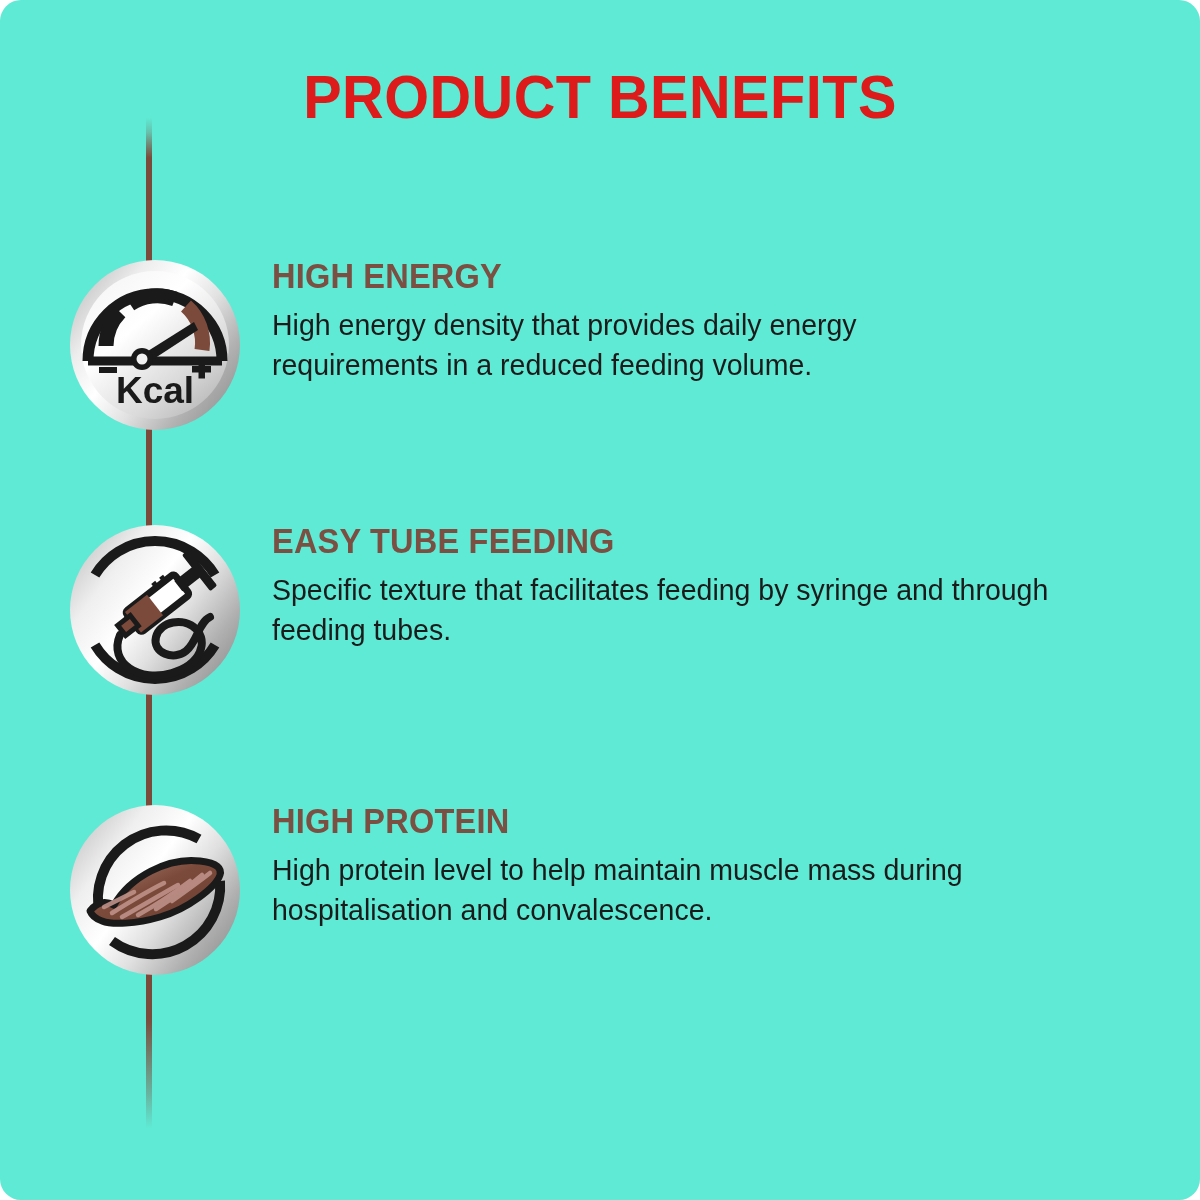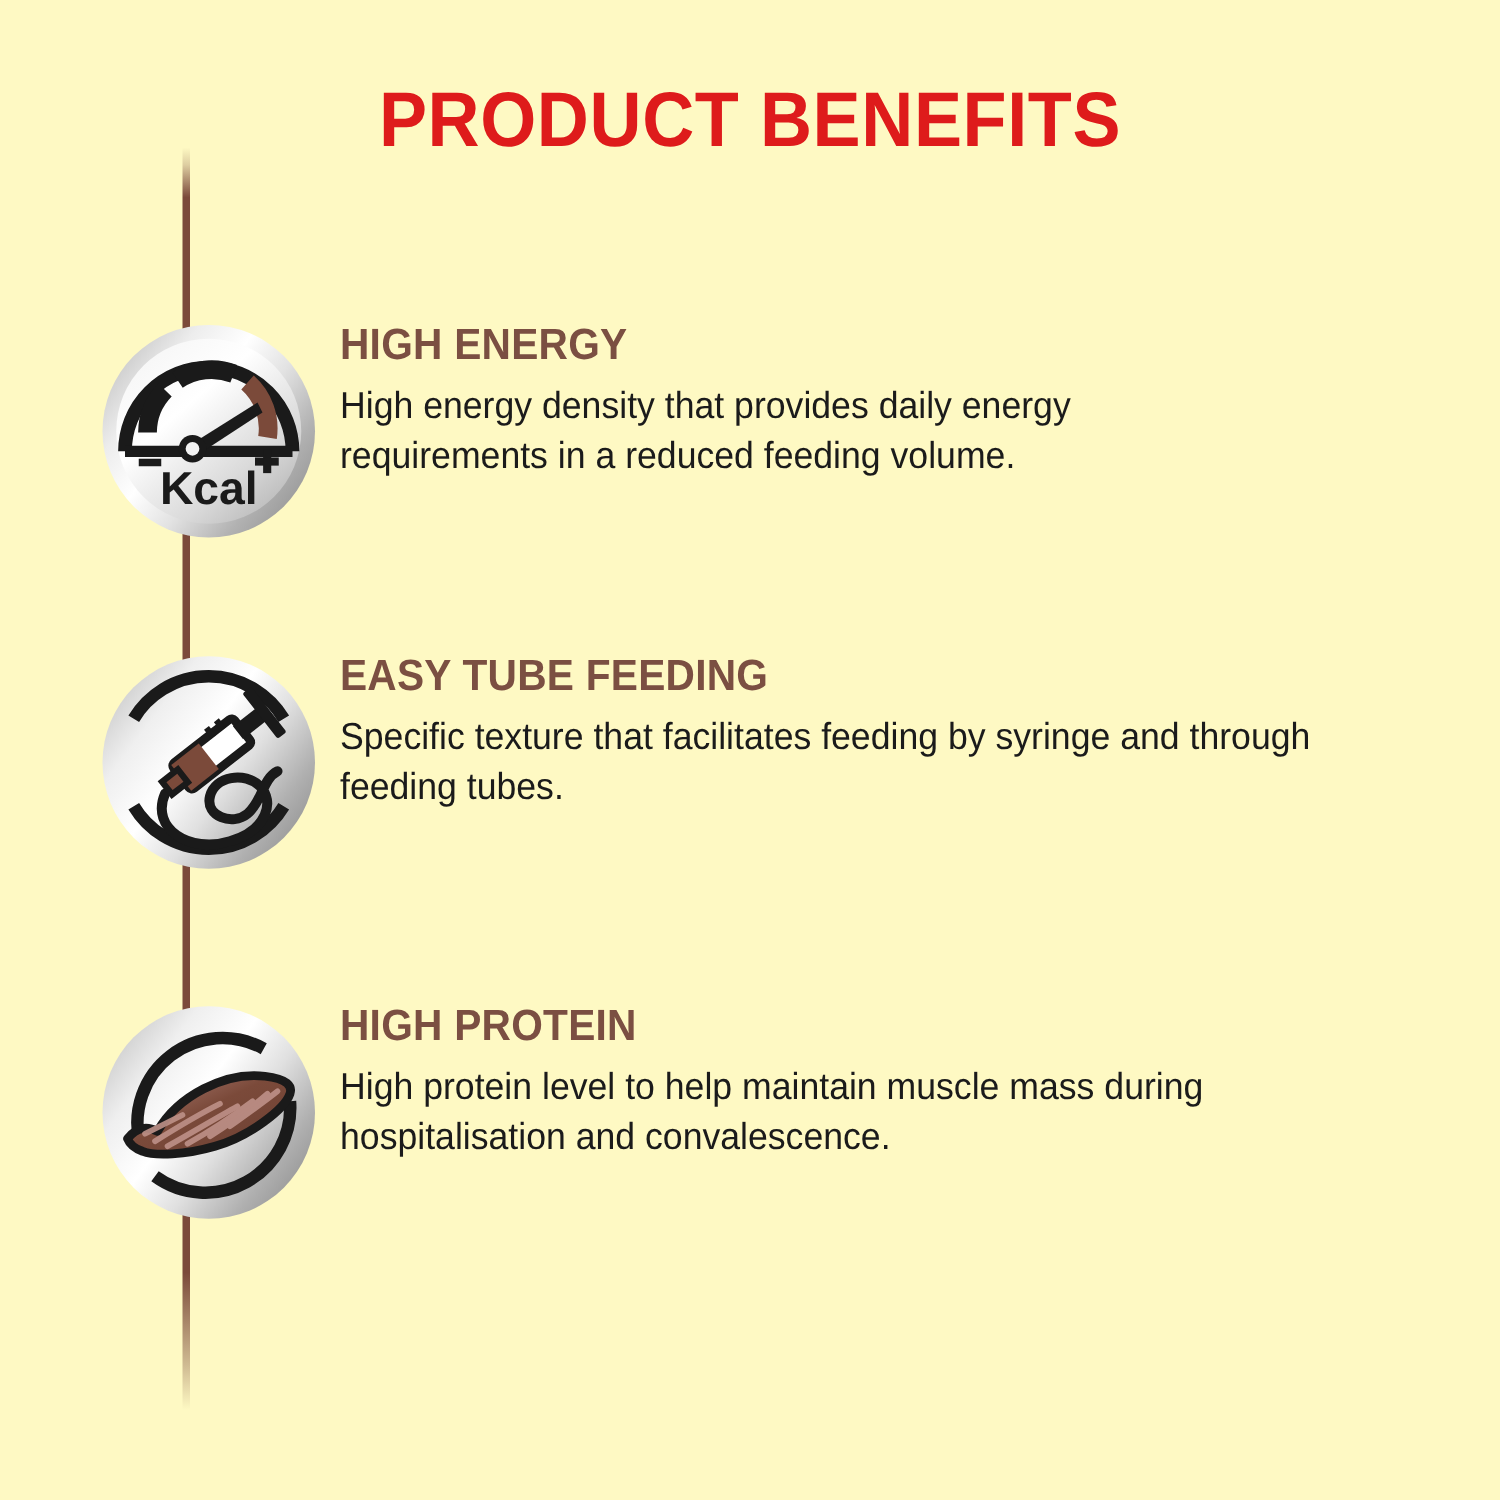--- a/index.html
+++ b/index.html
@@ -11,21 +11,22 @@
     width: 1200px;
     height: 1200px;
     overflow: hidden;
     font-family: "Liberation Sans", sans-serif;
     position: relative;
   }
 
   .page {
     position: absolute;
     inset: 0;
-    background: #fef9c3;
+    background: #5eead4;
+    border-radius: 21px;
   }
 
   
   .page-title {
     position: absolute;
     left: 0;
     top: 22px;
     width: 1200px;
     text-align: center;
     color: #DE1B1B;
@@ -60,21 +61,21 @@
     position: absolute;
     left: 0;
     width: 1200px;
   }
   .row-1 { top: 258px; }
   .row-2 { top: 523px; }
   .row-3 { top: 803px; }
 
   .icon-badge {
     position: absolute;
-    left: 80px;
+    left: 68px;
     top: 0;
     width: 174px;
     height: 174px;
   }
   .icon-badge svg {
     display: block;
     width: 174px;
     height: 174px;
   }
 

